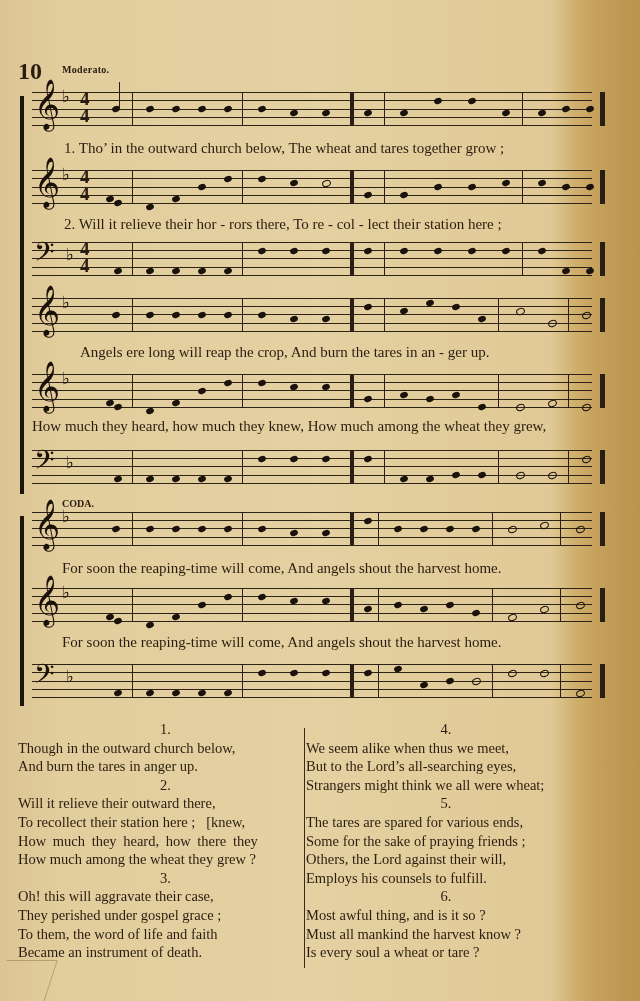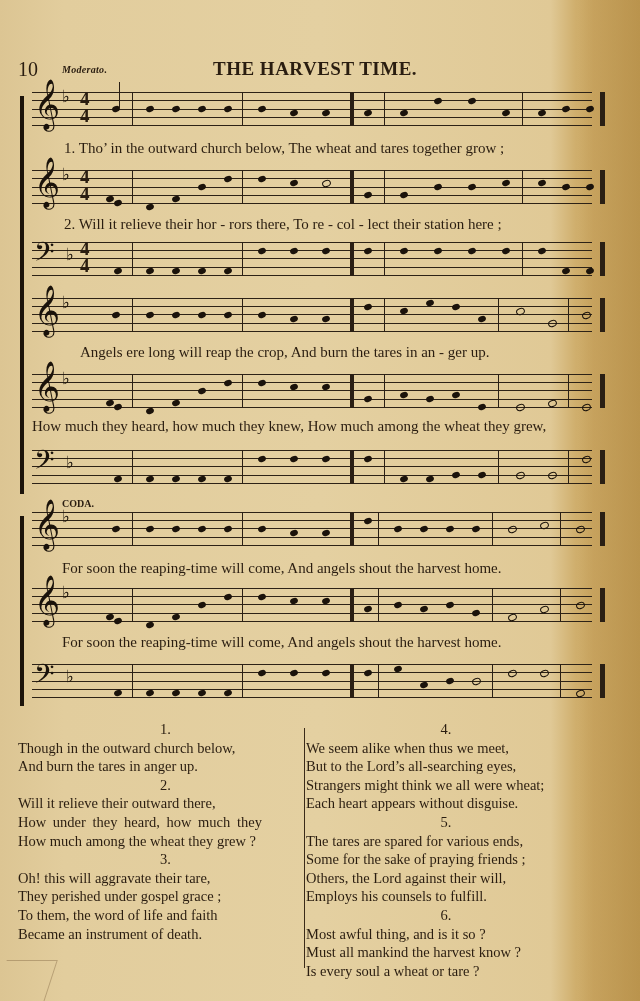--- a/index.html
+++ b/index.html
@@ -3,21 +3,21 @@
   <meta charset="utf-8">
   <style>
     html,body{margin:0;padding:0;}
     body{
       width:640px;height:1001px;overflow:hidden;position:relative;
       background:linear-gradient(90deg,#dcc593 0%,#e2cd9d 10%,#e4d0a1 50%,#e0c996 86%,#cfae6c 90%,#c7a35c 100%);
       font-family:"Liberation Serif","DejaVu Serif",serif;color:#2a1d10;
     }
     .page-edge{position:absolute;right:0;top:0;width:62px;height:1001px;background:linear-gradient(90deg,rgba(190,150,80,0.0),rgba(190,150,80,0.45) 25%,rgba(175,135,65,0.55));}
     .header{position:absolute;top:58px;left:18px;width:560px;height:26px;}
-    .page-number{position:absolute;left:0;top:0;font-size:20px;font-weight:normal;}
+    .page-number{position:absolute;left:0;top:0;font-size:24px;font-weight:bold;}
     .page-title{position:absolute;left:195px;top:0;font-size:19px;font-weight:bold;letter-spacing:0.5px;}
     .tempo{position:absolute;font-size:10px;font-weight:bold;letter-spacing:0.3px;}
     .system{position:absolute;left:20px;width:572px;}
     .brace{position:absolute;left:0;width:4px;background:#1d140b;}
     .staff{position:absolute;left:12px;width:560px;height:34px;}
     .staff-lines{position:absolute;left:0;right:0;top:0;height:34px;
       background:repeating-linear-gradient(to bottom,#2d2216 0px,#2d2216 1px,transparent 1px,transparent 8.25px);}
     .staff-lines::after{content:"";position:absolute;left:0;right:0;top:33px;height:1px;background:#2d2216;}
     .clef{position:absolute;left:2px;font-family:"DejaVu Sans",sans-serif;color:#1a120a;}
     .clef.treble{top:-14px;font-size:44px;}
@@ -42,24 +42,23 @@
     .col.left .vnum{margin-left:10px;}
     .stain{position:absolute;left:0;top:960px;width:50px;height:41px;border-top:1px solid rgba(90,60,30,0.3);border-right:1px solid rgba(90,60,30,0.3);transform:skew(-18deg);}
   </style>
 </head>
 <body>
 
 <div class="page-edge"></div>
 
 <div class="header">
   <span class="page-number">10</span>
-  <span class="page-title">THE HARVEST TIME.</span>
-</div>
-
-<span class="tempo" style="left:62px;top:64px;font-style:italic;">Moderato.</span>
+</div>
+
+<span class="tempo" style="left:62px;top:64px;">Moderato.</span>
 
 <div class="system" style="top:92px;height:240px;">
   <div class="brace" style="top:4px;height:236px;"></div>
 
   <div class="staff" style="top:0px;">
     <div class="staff-lines"></div>
     <span class="clef treble">𝄞</span>
     <span class="keysig" style="left:30px;top:-6px;">♭</span>
     <div class="timesig">
         <div>4</div>
@@ -350,39 +349,39 @@
 <div class="verses">
   <div class="col left">
     <div>
       <div class="vnum">1.</div>
       <div class="vline">Though in the outward church below,</div>
       <div class="vline">And burn the tares in anger up.</div>
     </div>
     <div>
       <div class="vnum">2.</div>
       <div class="vline">Will it relieve their outward there,</div>
-      <div class="vline" style="word-spacing:3px;">How under they heard, how much they</div>
+      <div class="vline" style="white-space:pre;">To recollect their station here ;   [knew,</div>
+      <div class="vline" style="word-spacing:3px;">How much they heard, how there they</div>
       <div class="vline">How much among the wheat they grew ?</div>
     </div>
     <div>
       <div class="vnum">3.</div>
-      <div class="vline">Oh! this will aggravate their tare,</div>
+      <div class="vline">Oh! this will aggravate their case,</div>
       <div class="vline">They perished under gospel grace ;</div>
       <div class="vline">To them, the word of life and faith</div>
       <div class="vline">Became an instrument of death.</div>
     </div>
   </div>
   <div class="divider"></div>
   <div class="col right">
     <div>
       <div class="vnum">4.</div>
       <div class="vline">We seem alike when thus we meet,</div>
       <div class="vline">But to the Lord’s all-searching eyes,</div>
       <div class="vline">Strangers might think we all were wheat;</div>
-      <div class="vline">Each heart appears without disguise.</div>
     </div>
     <div>
       <div class="vnum">5.</div>
       <div class="vline">The tares are spared for various ends,</div>
       <div class="vline">Some for the sake of praying friends ;</div>
       <div class="vline">Others, the Lord against their will,</div>
       <div class="vline">Employs his counsels to fulfill.</div>
     </div>
     <div>
       <div class="vnum">6.</div>

